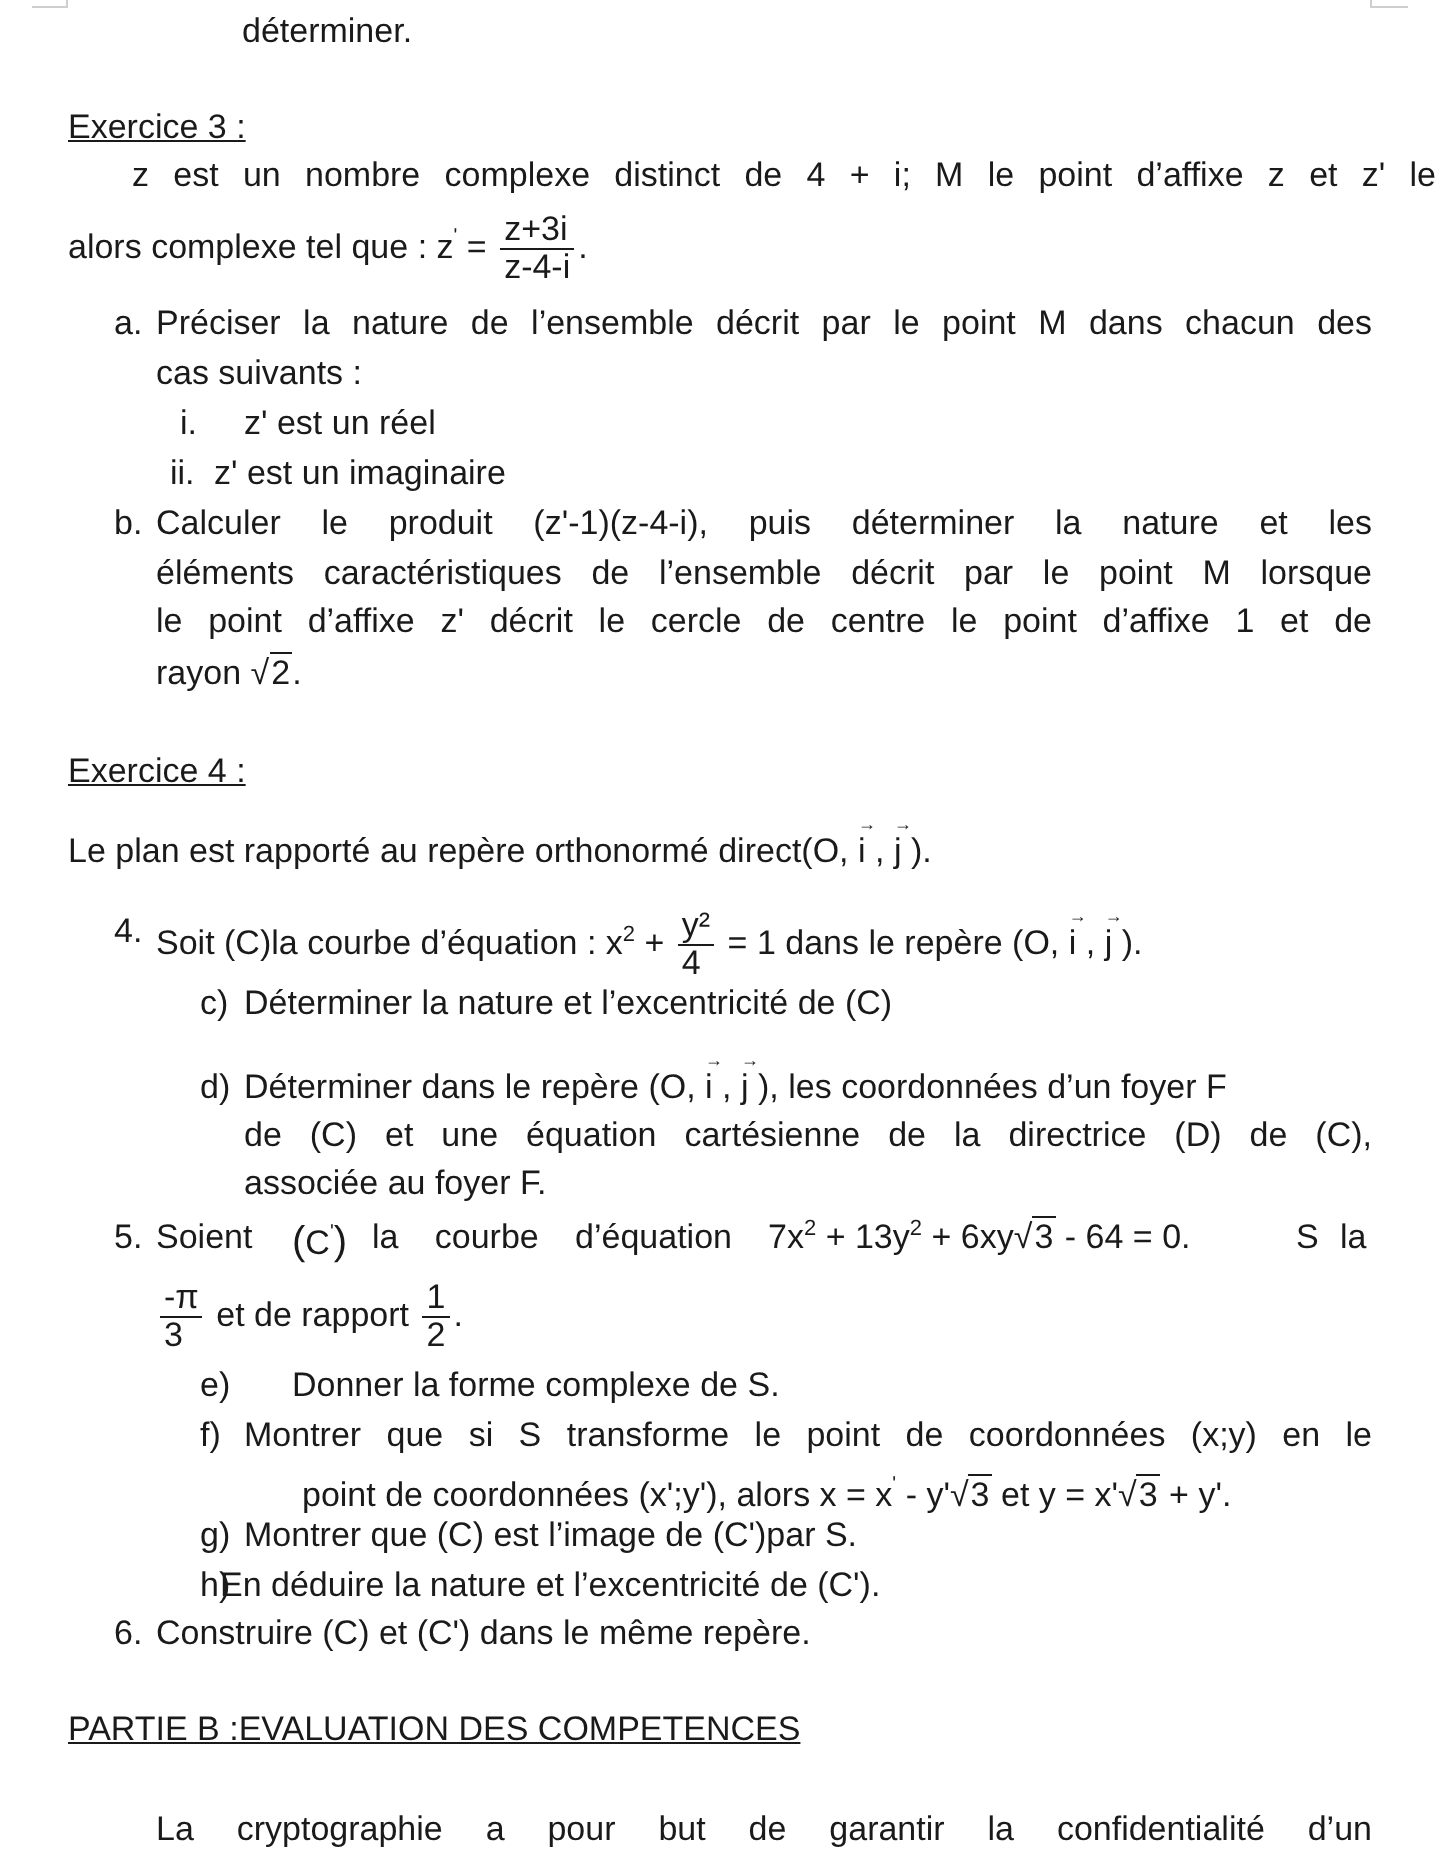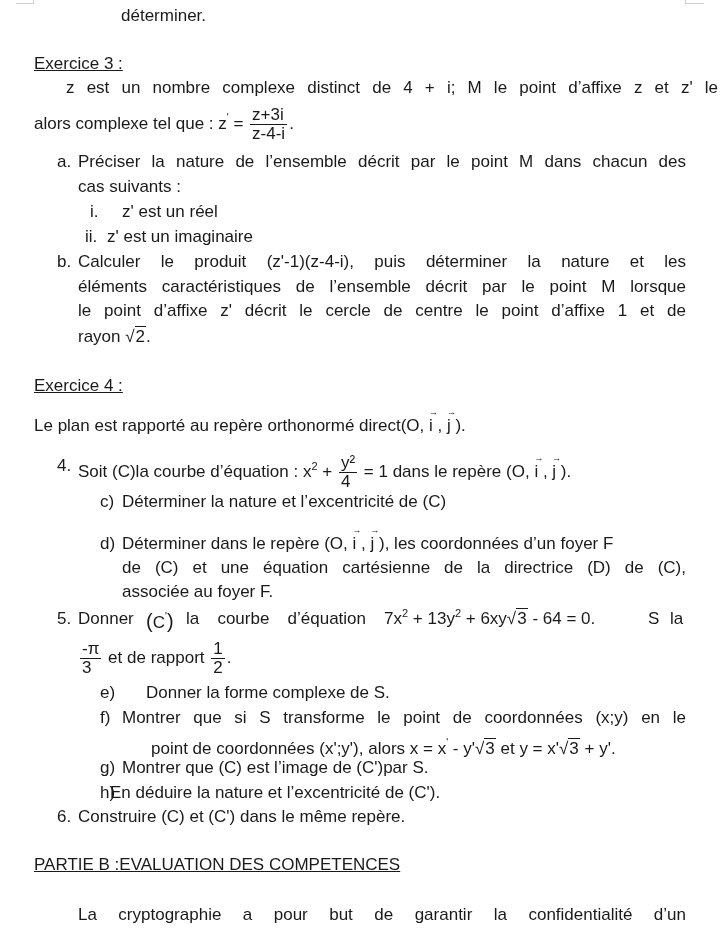--- a/index.html
+++ b/index.html
@@ -69,21 +69,21 @@
 <div class="abs" style="left:122px; top:490px;">Déterminer la nature et l’excentricité de (C)</div>
 
 <div class="abs" style="left:100px; top:532px;">d)</div>
 <div class="abs" style="left:122px; top:532px;">
   <span>Déterminer dans le repère (O, </span><span class="vec">i</span><span> , </span><span class="vec">j</span><span> ), les coordonnées d’un foyer F</span>
 </div>
 <div class="just" style="left:122px; top:556px; width:564px;">de (C) et une équation cartésienne de la directrice (D) de (C),</div>
 <div class="abs" style="left:122px; top:580px;">associée au foyer F.</div>
 
 <div class="abs" style="left:57px; top:607px;">5.</div>
-<div class="abs" style="left:78px; top:607px;">Donner</div>
+<div class="abs" style="left:78px; top:607px;">Soient</div>
 <div class="abs" style="left:146px; top:605px;">
   <span class="bigp">(</span><span>C</span><span class="primetop">'</span><span class="bigp">)</span>
 </div>
 <div class="just" style="left:186px; top:607px; width:180px;">la courbe d’équation</div>
 <div class="abs" style="left:384px; top:607px;">
   <span>7x</span><sup>2</sup><span> + 13y</span><sup>2</sup><span> + 6xy</span><span class="sqrt">√<span class="rad">3</span></span><span> - 64 = 0.</span>
 </div>
 <div class="abs" style="left:648px; top:607px;">S</div>
 <div class="abs" style="left:670px; top:607px;">la</div>
 <div class="abs" style="left:78px; top:640px;">

